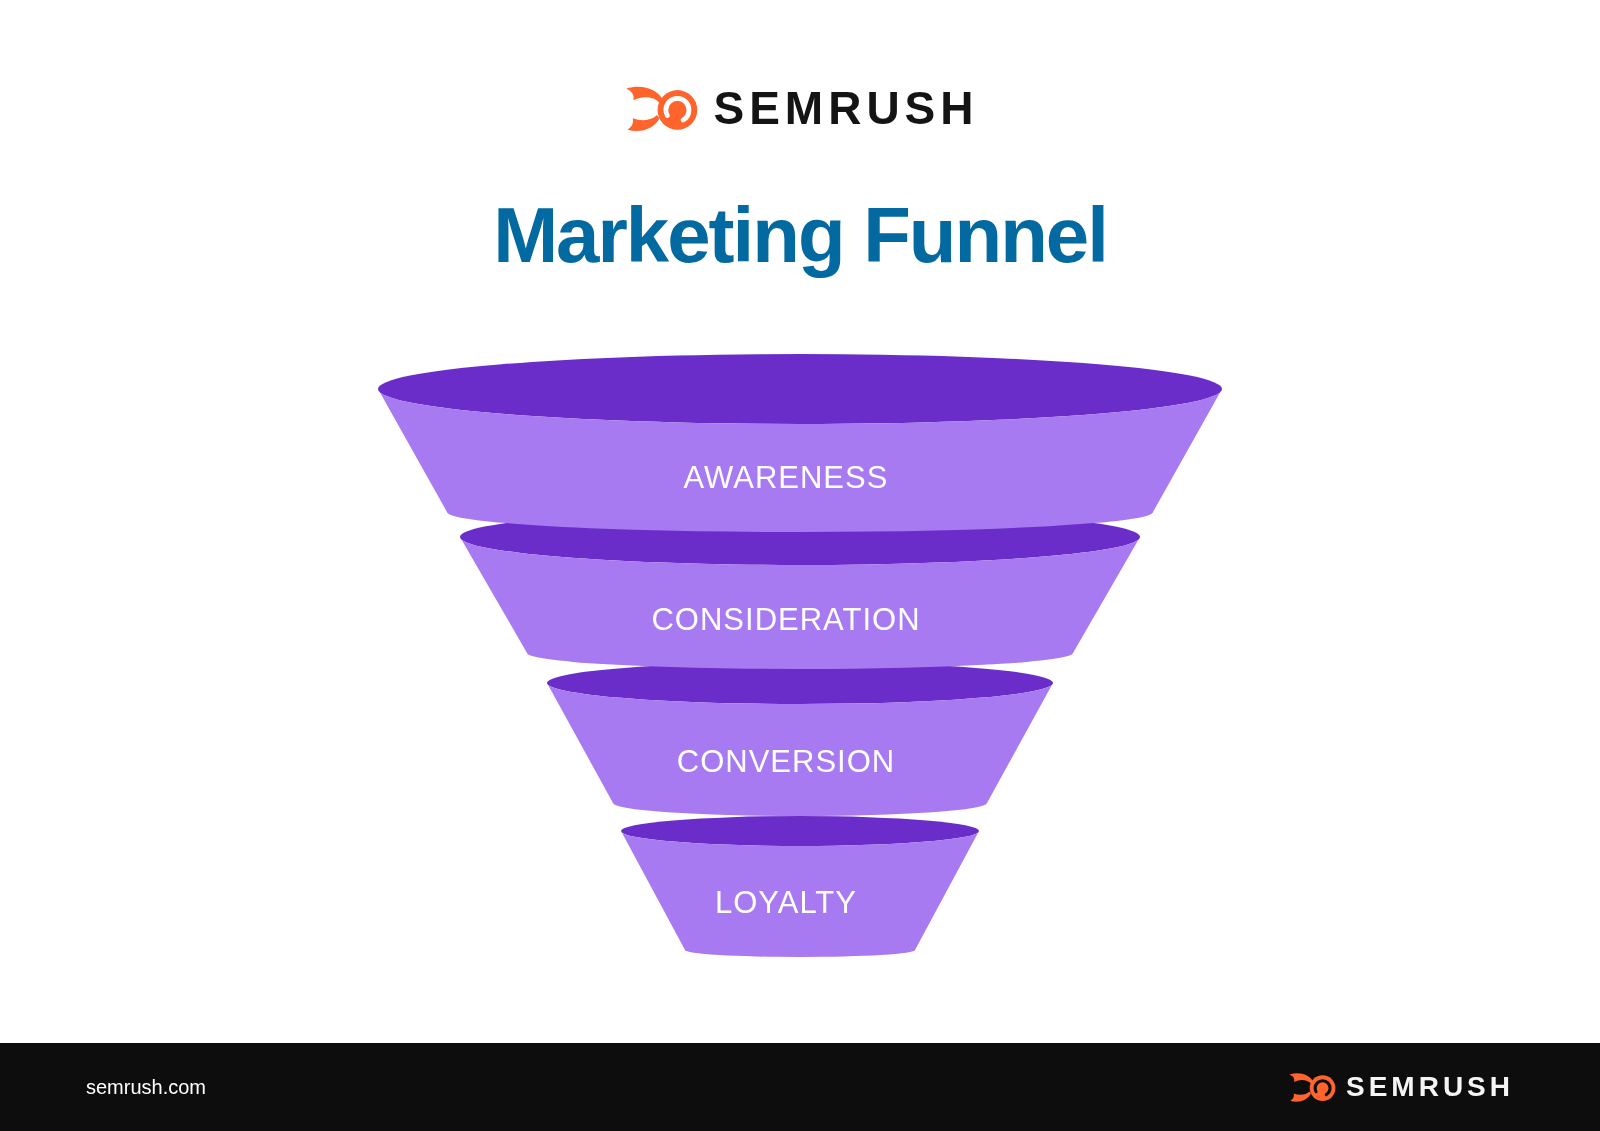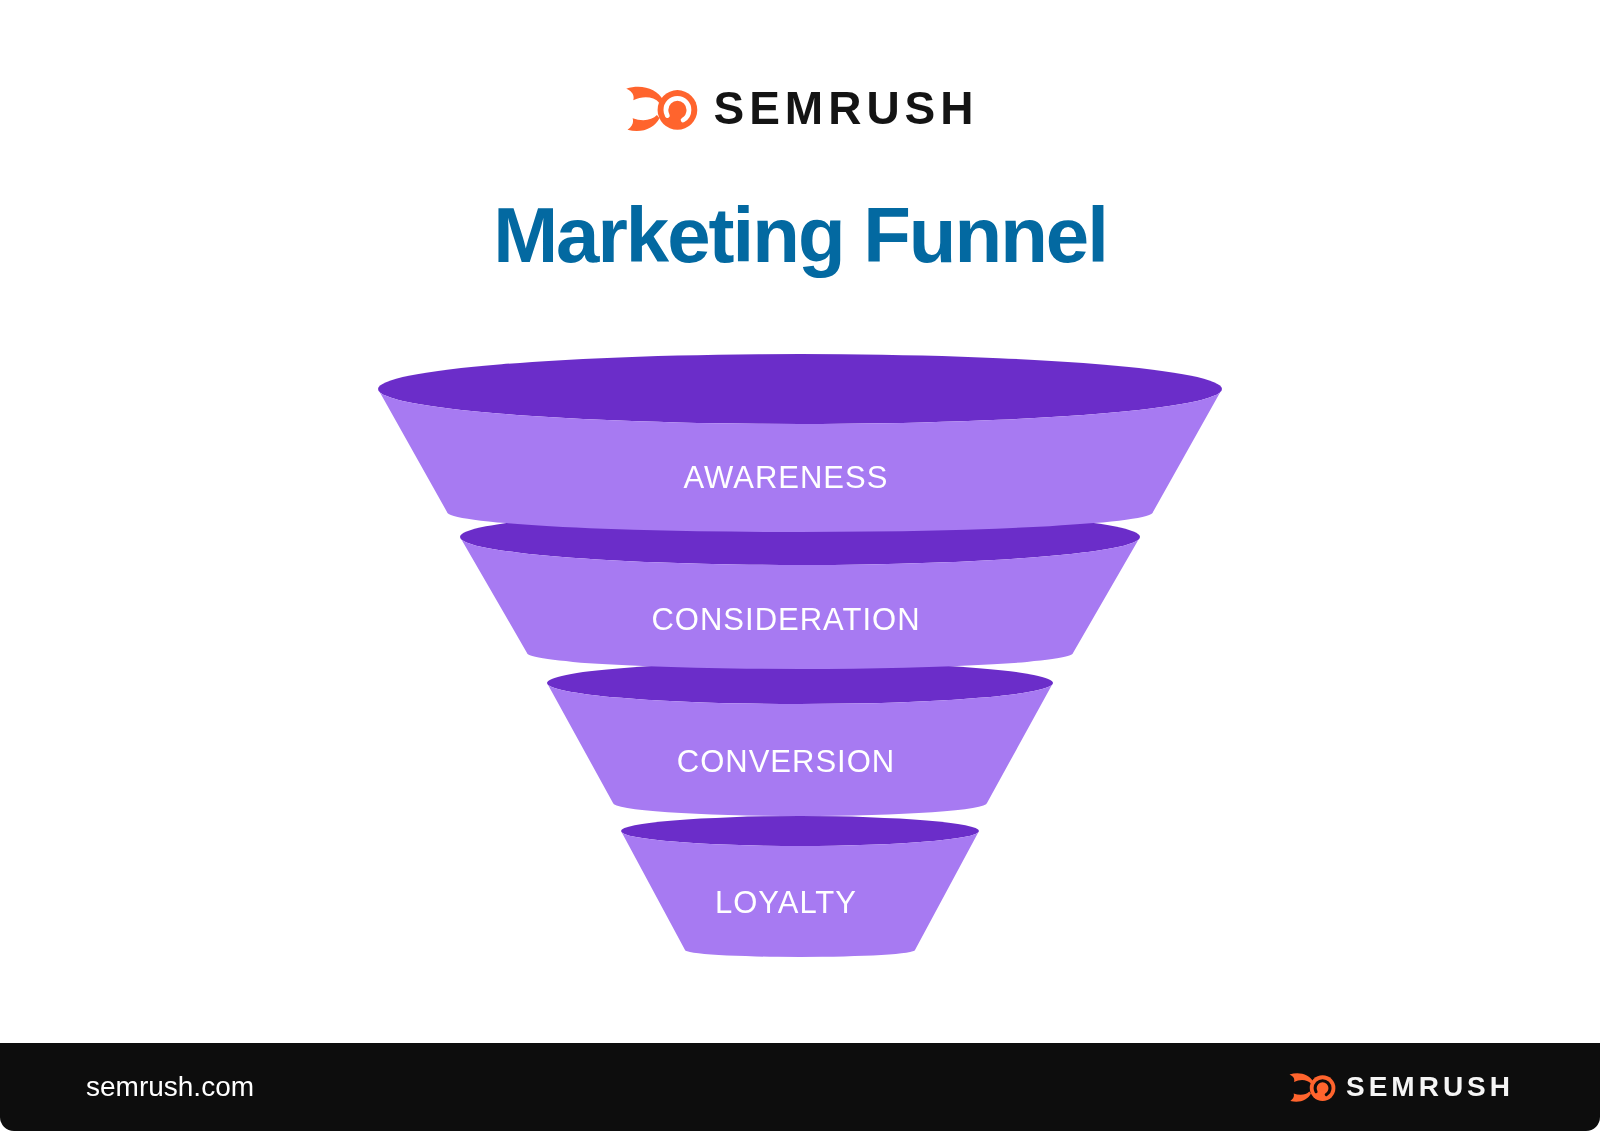--- a/index.html
+++ b/index.html
@@ -1,18 +1,18 @@
 <!DOCTYPE html>
 <html><head>
 <meta charset="utf-8">
 <style>
   html,body{margin:0;padding:0;background:#ffffff;}
   .page{
     position:relative;width:1600px;height:1131px;background:#ffffff;
-    overflow:hidden;font-family:"Liberation Sans",sans-serif;border-radius:14px;
+    overflow:hidden;font-family:"Liberation Sans",sans-serif;
   }
   
   .header-logo{
     position:absolute;top:84px;left:0;right:0;height:50px;
     display:flex;justify-content:center;align-items:center;gap:15px;
   }
   .logo-icon{width:77px;height:48px;color:#ffffff;flex:0 0 auto;}
   .logo-text{
     font-size:46px;font-weight:700;letter-spacing:5px;color:#141414;
     line-height:1;transform:translateY(-1px);
@@ -28,21 +28,21 @@
   .stage-label{
     font-family:"Liberation Sans",sans-serif;
     font-size:31px;letter-spacing:1px;font-weight:400;
   }
   
   .footer{
     position:absolute;left:0;bottom:0;width:100%;height:88px;background:#0d0d0d;
     display:flex;align-items:center;justify-content:space-between;
     padding:0 86px;box-sizing:border-box;
   }
-  .footer-site{color:#ffffff;font-size:28px;line-height:1;}
+  .footer-site{color:#ffffff;font-size:20px;line-height:1;}
   .footer-logo{display:flex;align-items:center;gap:10px;}
   .footer-logo-icon{width:50px;height:31px;color:#0d0d0d;flex:0 0 auto;}
   .footer-logo-text{
     color:#f5f5f5;font-size:28px;font-weight:700;letter-spacing:4px;line-height:1;
   }
 </style>
 </head>
 <body>
 
 <div class="page">

